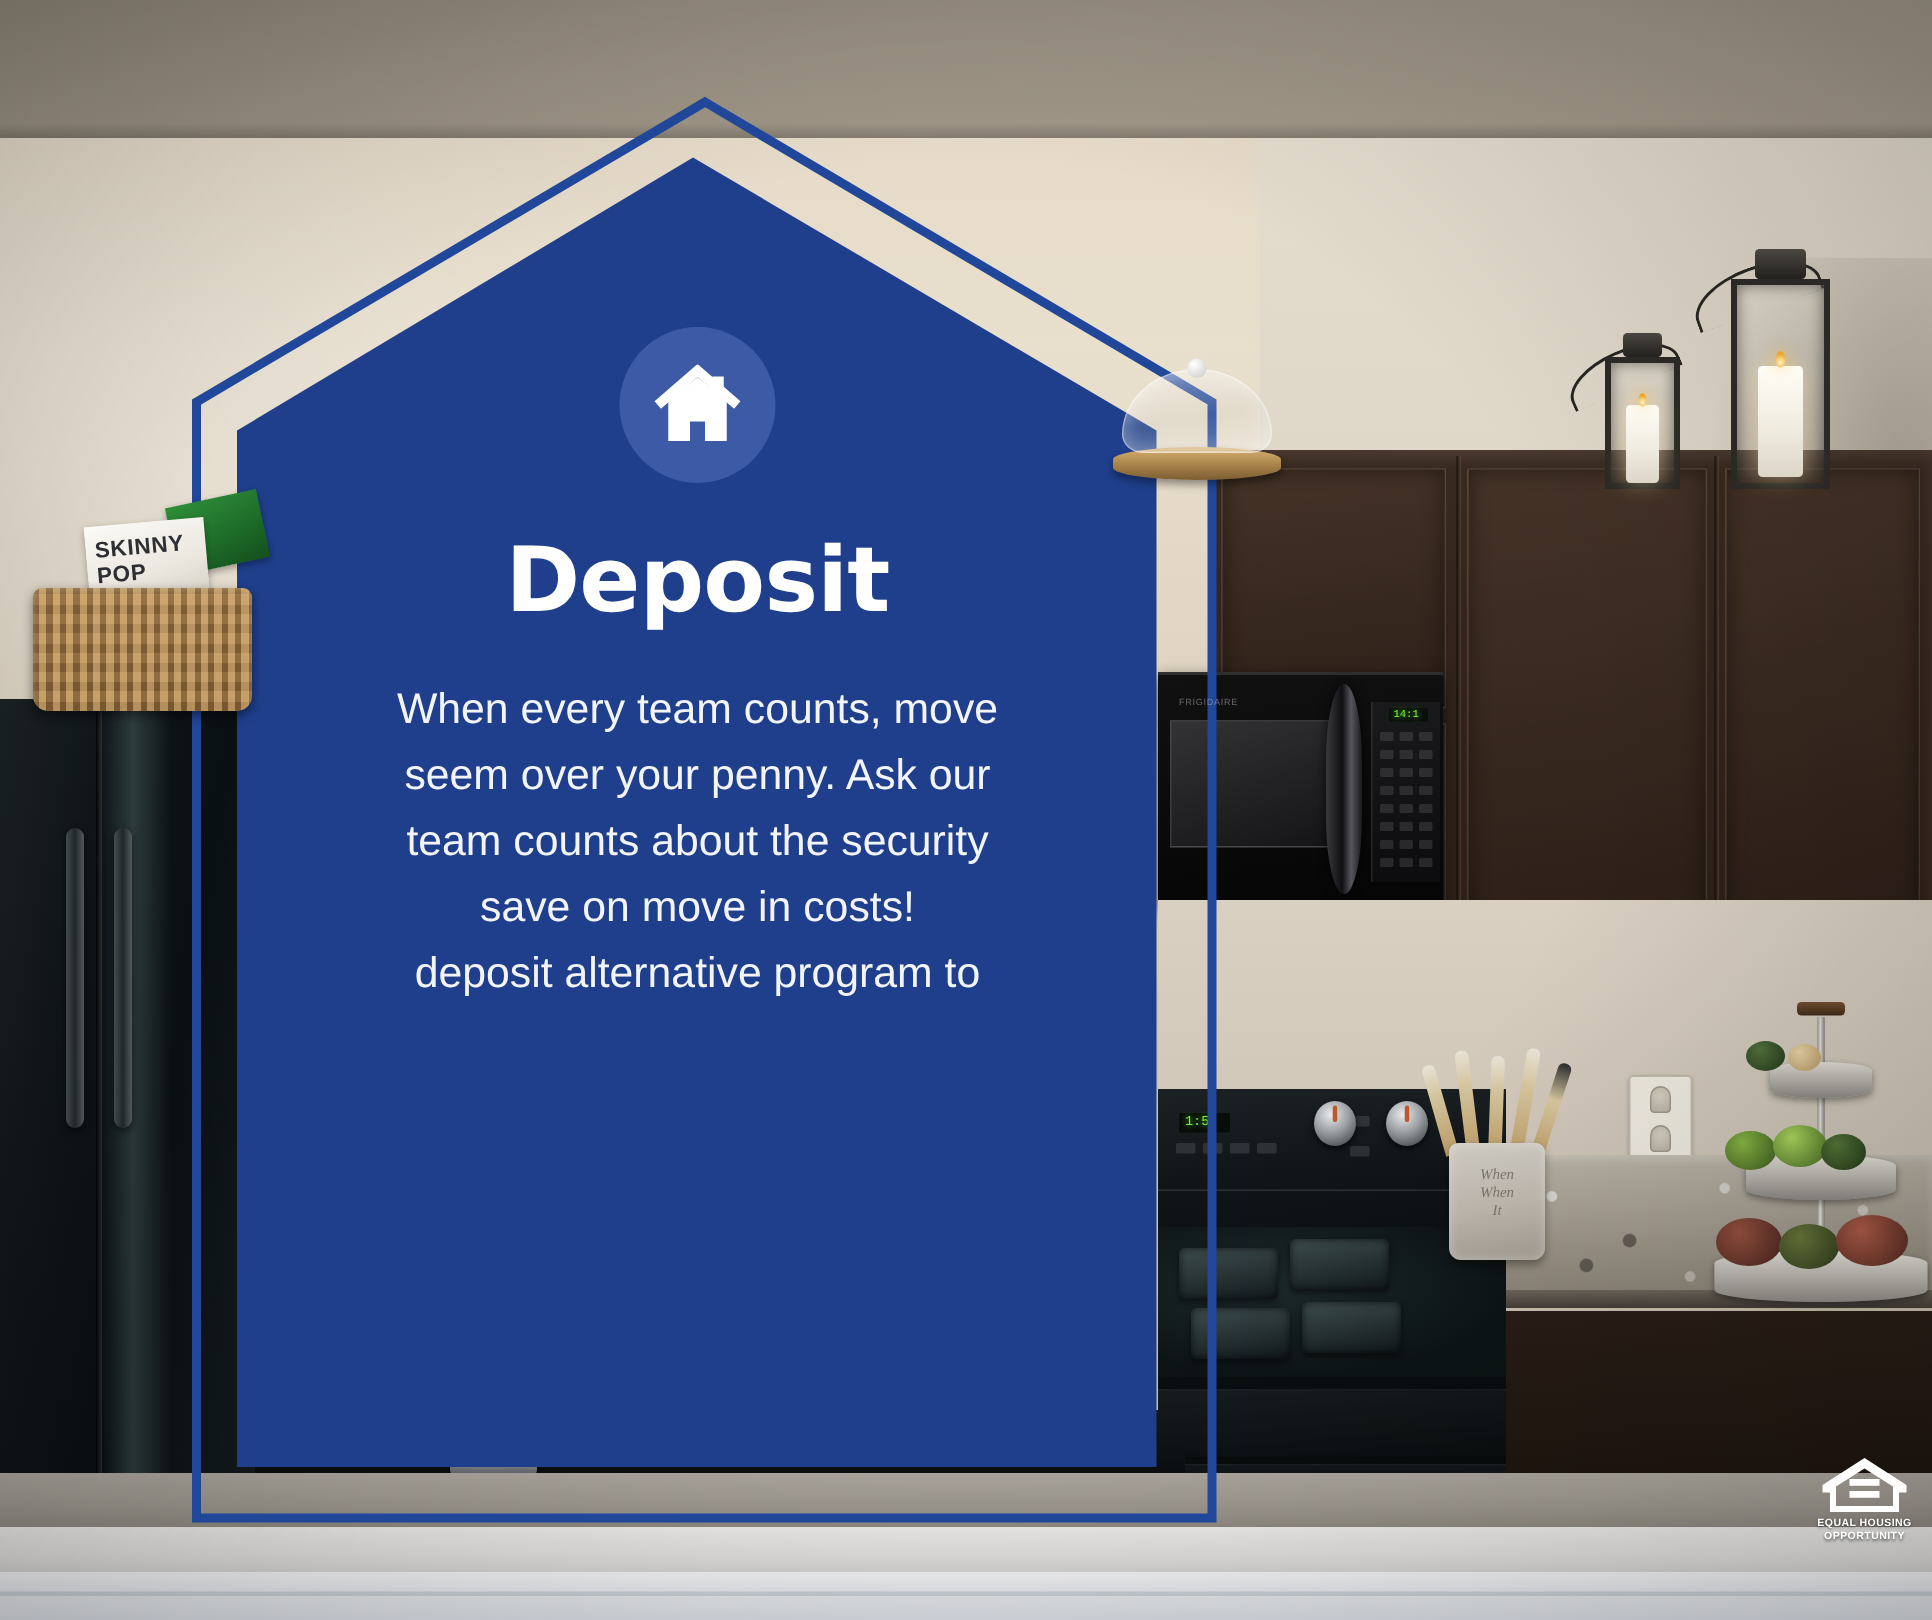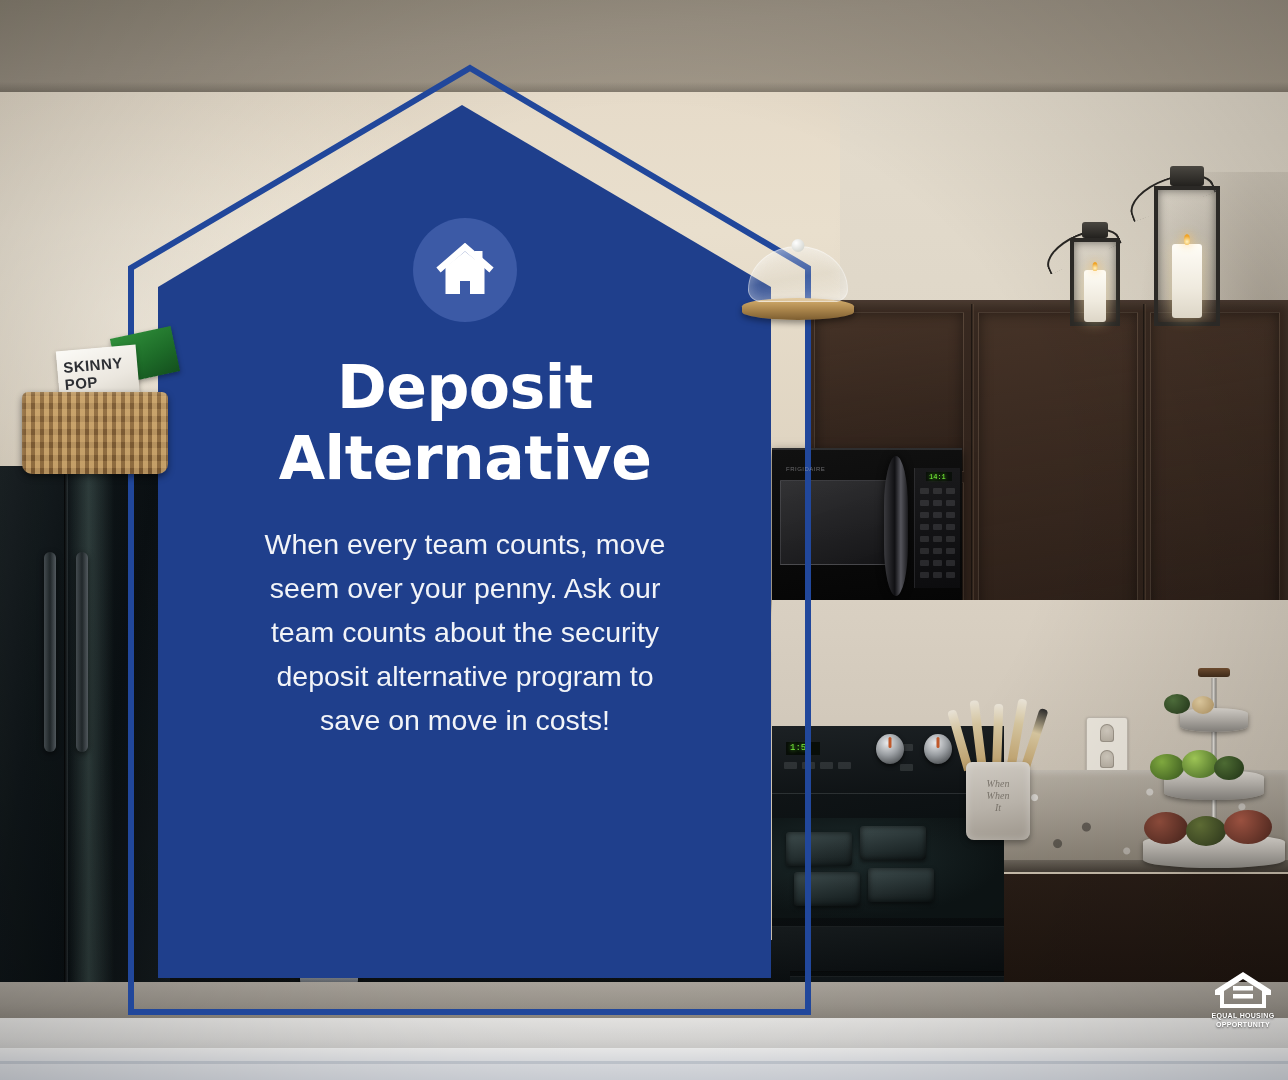--- a/index.html
+++ b/index.html
@@ -693,29 +693,28 @@
         <rect x="39" y="8" width="7.5" height="16" fill="#ffffff"></rect>
 
         <path d="M2.5,27 L29,4 L55.5,27" fill="none" stroke="#ffffff" stroke-width="6.5" stroke-linejoin="miter" stroke-linecap="butt"></path>
 
         <path d="M9.5,24 L29,8.5 L48.5,24 L48.5,51 L34,51 L34,38 L24,38 L24,51 L9.5,51 Z" fill="#ffffff"></path>
       </svg>
     </div>
 
     <div class="headline">
       <div>Deposit</div>
-      <div>Alternative</div>
     </div>
 
     <div class="body-copy">
       <div>When every team counts, move</div>
       <div>seem over your penny. Ask our</div>
       <div>team counts about the security</div>
+      <div>save on move in costs!</div>
       <div>deposit alternative program to</div>
-      <div>save on move in costs!</div>
     </div>
   </div>
 
 
   <div class="eho">
     <svg width="58" height="40" viewBox="0 0 58 40">
       <path d="M29,2 L57,20 L57,25 L52,25 L52,38 L6,38 L6,25 L1,25 L1,20 Z
                M29,9 L10,21 L10,34 L48,34 L48,21 Z" fill="#ffffff"></path>
       <rect x="19" y="16" width="20" height="4.5" fill="#ffffff"></rect>
       <rect x="19" y="24" width="20" height="4.5" fill="#ffffff"></rect>

